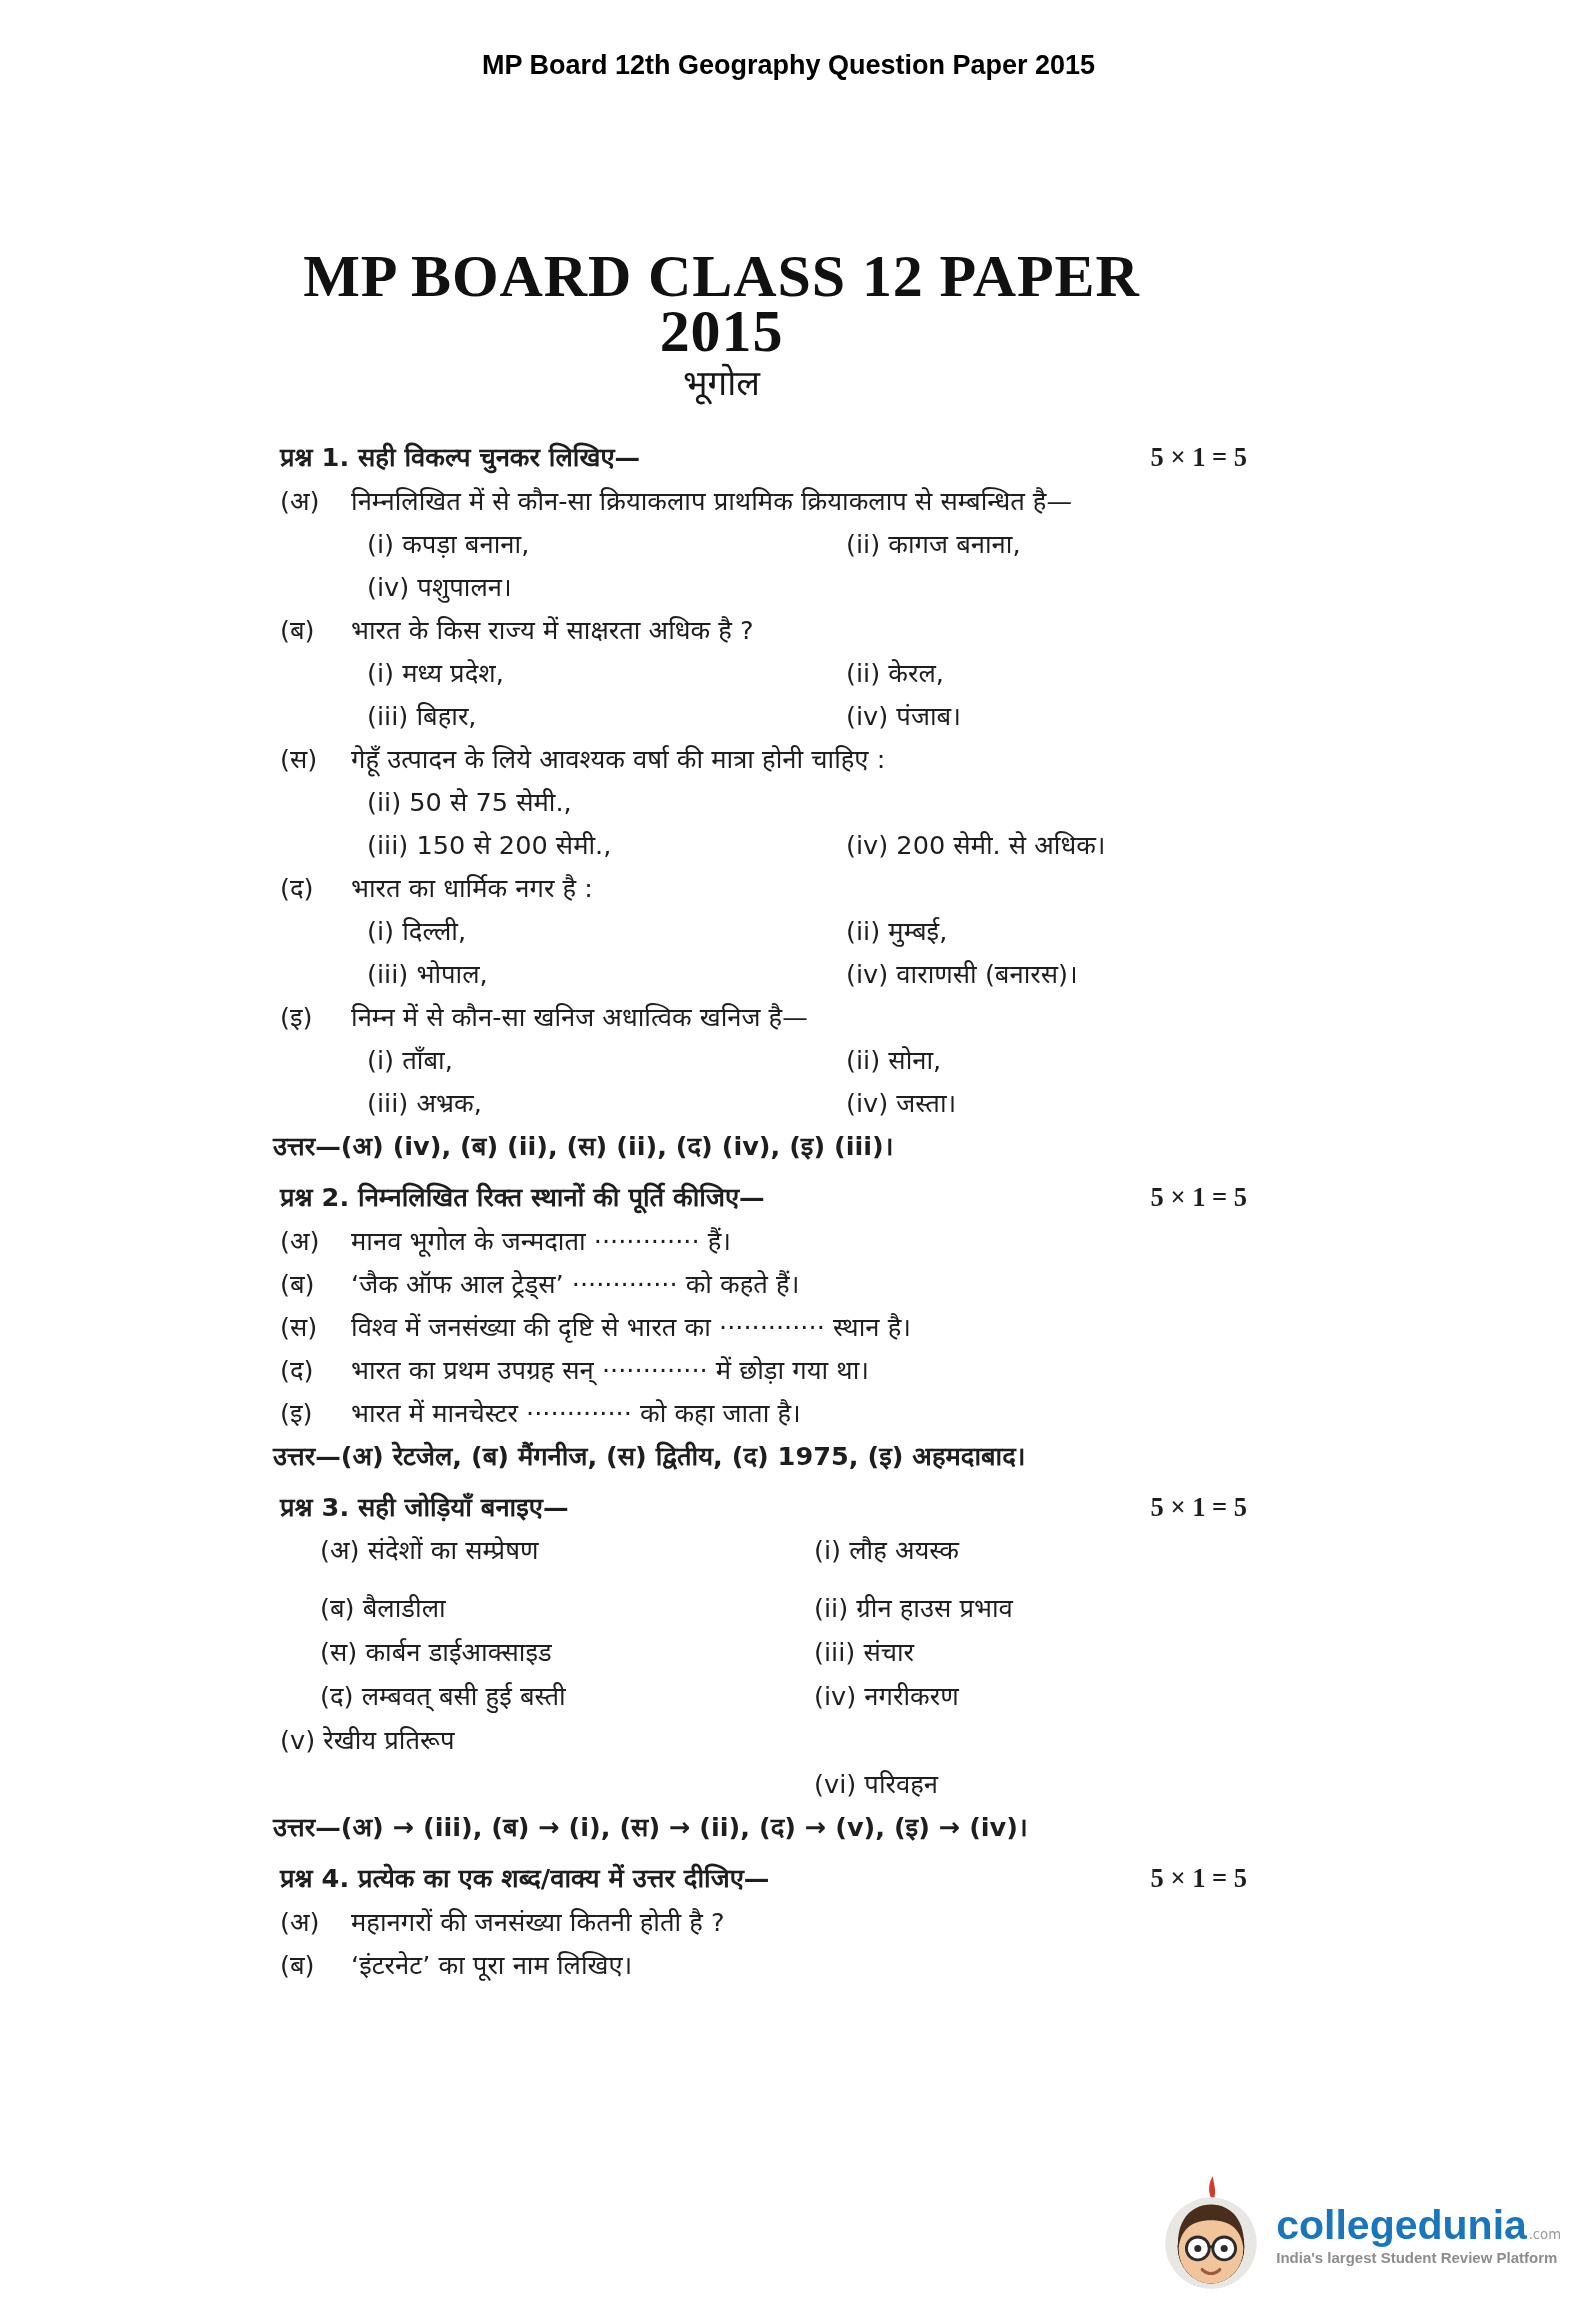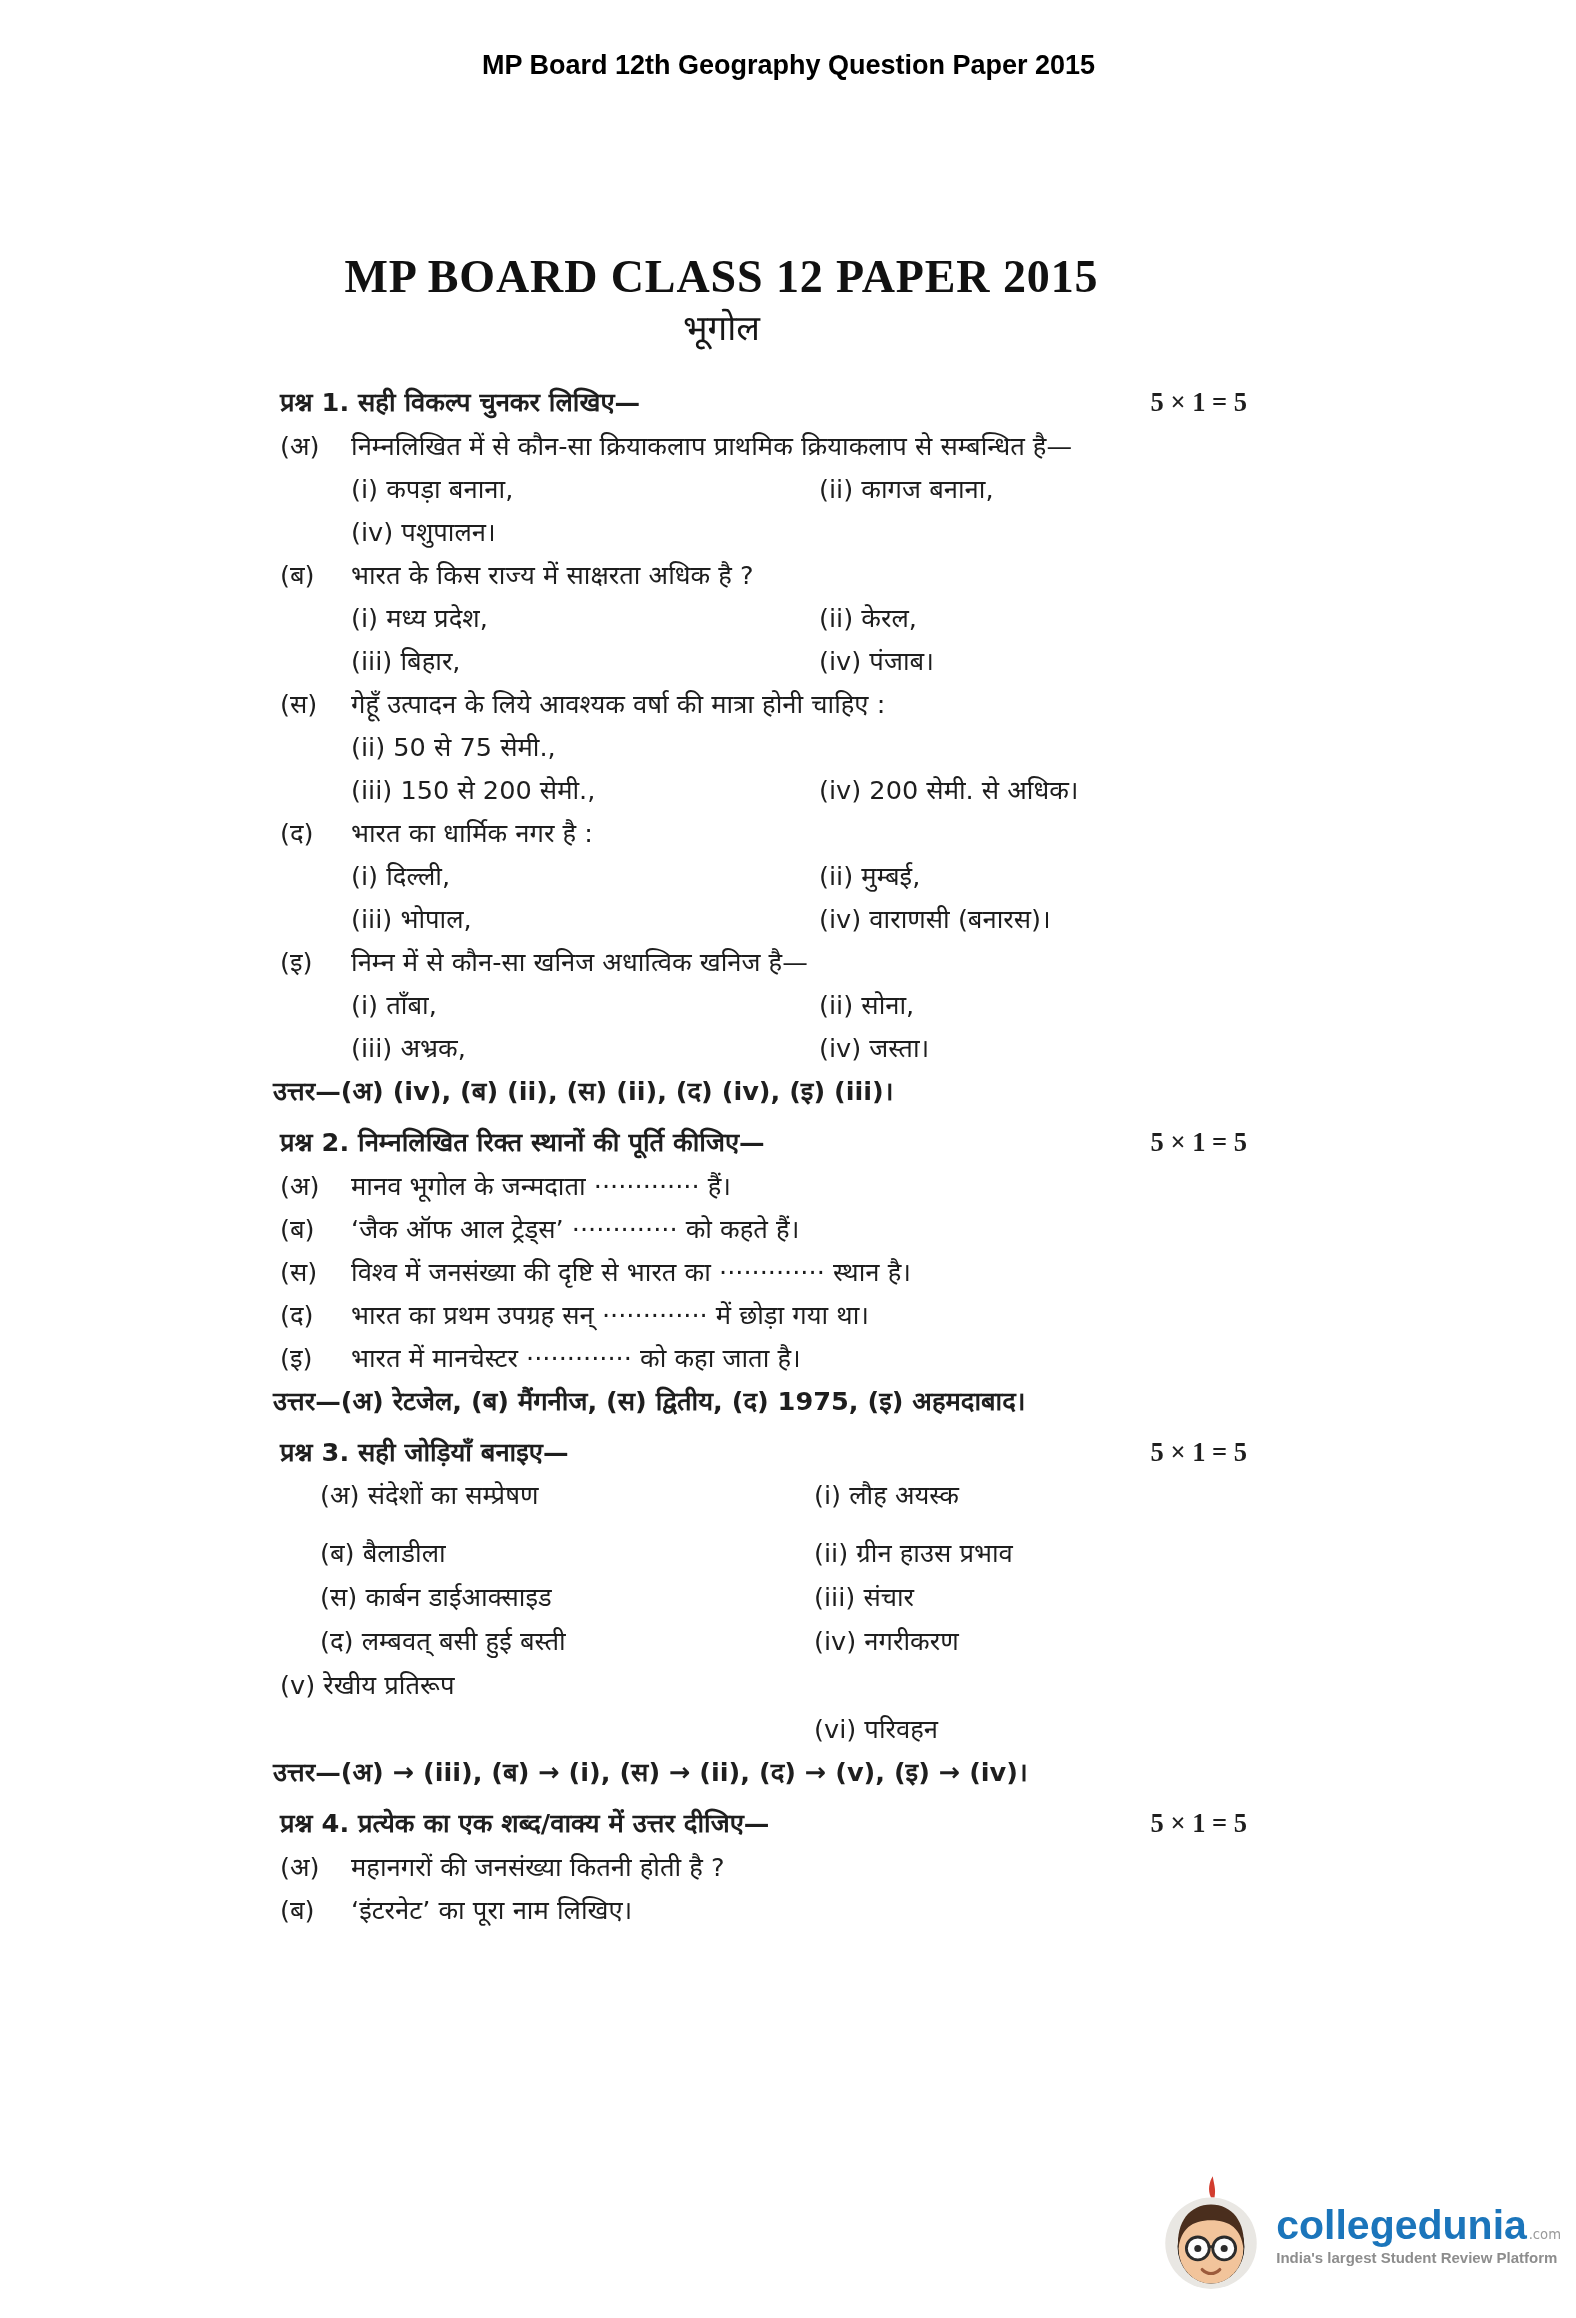--- a/index.html
+++ b/index.html
@@ -12,34 +12,34 @@
     font-family:"Liberation Sans","DejaVu Sans",sans-serif;
     font-size:27px;font-weight:700;color:#000;
   }
   .scan{
     margin-top:168px;margin-left:280px;width:1029px;
     font-size:25.6px;line-height:35px;color:#1e1e1e;
   }
   .title-block{width:883px;text-align:center;margin-bottom:39px;}
   .paper-title{
     font-family:"Liberation Serif","DejaVu Serif",serif;
-    font-size:46px;font-weight:700;letter-spacing:0.9px;color:#111;line-height:55px;
+    font-size:60px;font-weight:700;letter-spacing:0.9px;color:#111;line-height:55px;
   }
   .paper-subtitle{font-size:35px;font-weight:400;margin-top:7px;color:#161616;}
   .q-heading-row{
     display:flex;justify-content:space-between;align-items:baseline;
     padding-right:62px;margin-top:16px;margin-bottom:8.8px;text-align:center;
   }
   .q-heading{font-weight:700;}
   .q-marks{font-weight:700;font-family:"Liberation Serif","DejaVu Serif",serif;font-size:26.5px;}
   .part{display:flex;margin-bottom:8px;}
   .plabel{flex:0 0 71px;}
   .ptext{flex:1;max-width:909px;}
   .optrow{display:flex;margin-left:71px;margin-bottom:8px;}
-  .opt{width:468px;}
+  .opt{width:468px;margin-left:16px;}
   .answer{font-weight:700;margin-top:5.3px;margin-bottom:8.8px;margin-left:-7px;}
   .match-row{display:flex;margin-bottom:8.8px;}
   .match-row.gap{margin-bottom:23px;}
   .match-left{flex:0 0 494px;padding-left:40px;}
   .match-right{flex:1;}
   .footer-logo{
     position:absolute;right:16px;bottom:25px;
     display:flex;align-items:center;gap:14px;justify-content:flex-end;
   }
   .brand-text-block{display:flex;flex-direction:column;}

